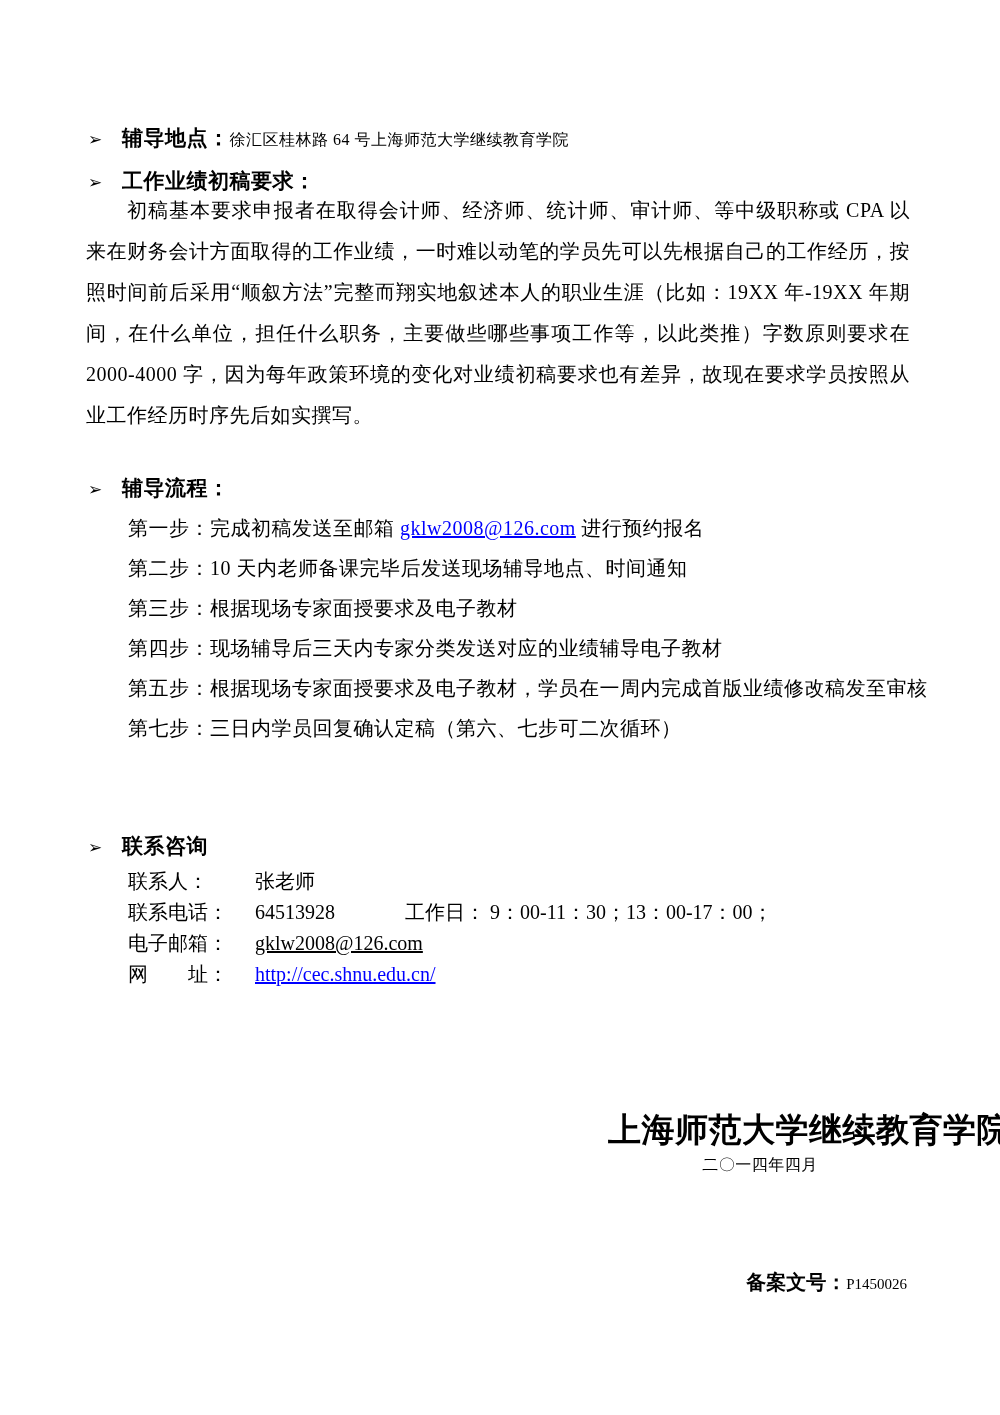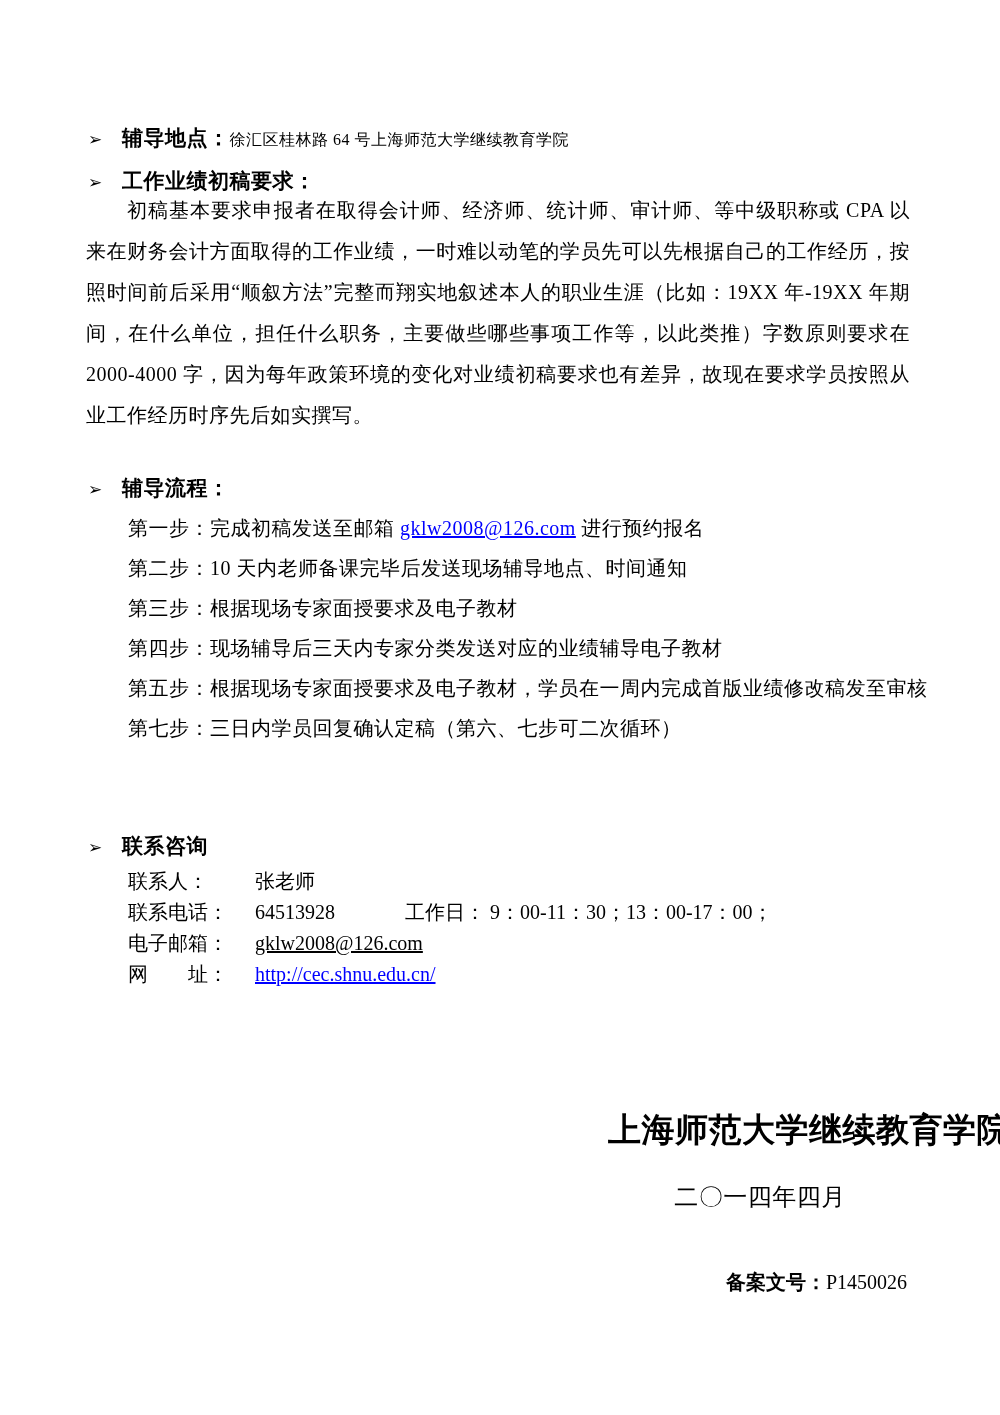--- a/index.html
+++ b/index.html
@@ -87,36 +87,36 @@
     width: 304px;
     text-align: center;
   }
   .institution {
     font-size: 33px;
     font-weight: bold;
     letter-spacing: 0.5px;
     white-space: nowrap;
   }
   .sig-date {
-    margin-top: 28px;
-    font-size: 24px;
+    margin-top: 2px;
+    font-size: 16px;
     letter-spacing: 0.5px;
   }
   .filing {
     position: absolute;
     top: 1269px;
     right: 93px;
     white-space: nowrap;
   }
   .filing-label {
     font-family: "Liberation Sans", "DejaVu Sans", sans-serif;
     font-weight: bold;
     font-size: 20px;
   }
-  .filing-number { font-size: 20px; }
+  .filing-number { font-size: 15px; }
 </style>
 </head>
 <body>
 
 <div class="page">
 
   <div class="bullet-row row-location">
     <span class="bullet">➢</span>
     <span>
       <span class="h-label">辅导地点：</span><span class="h-value">徐汇区桂林路 64 号上海师范大学继续教育学院</span>

